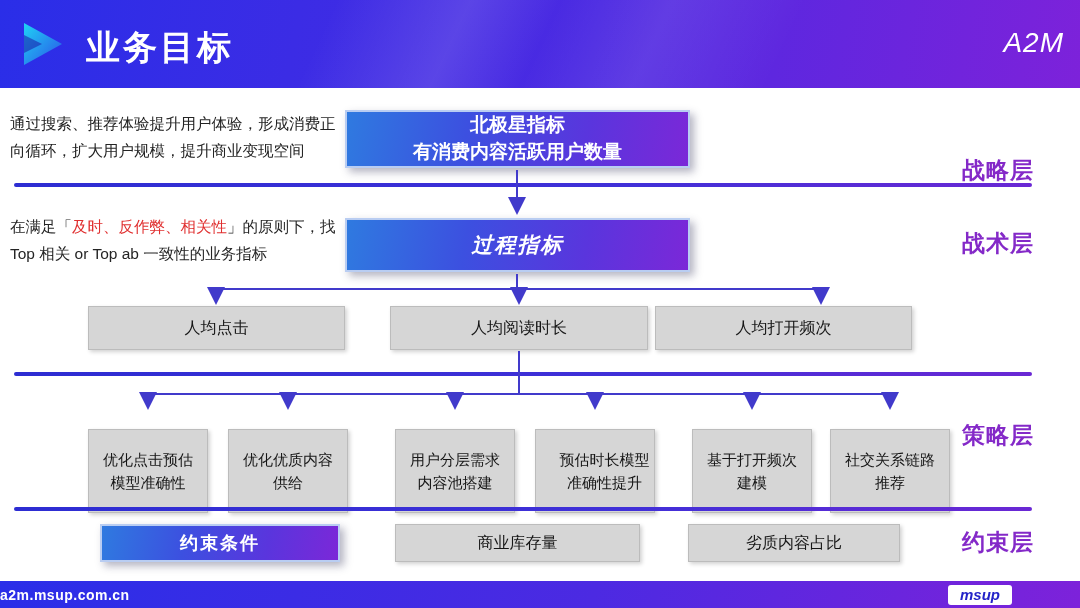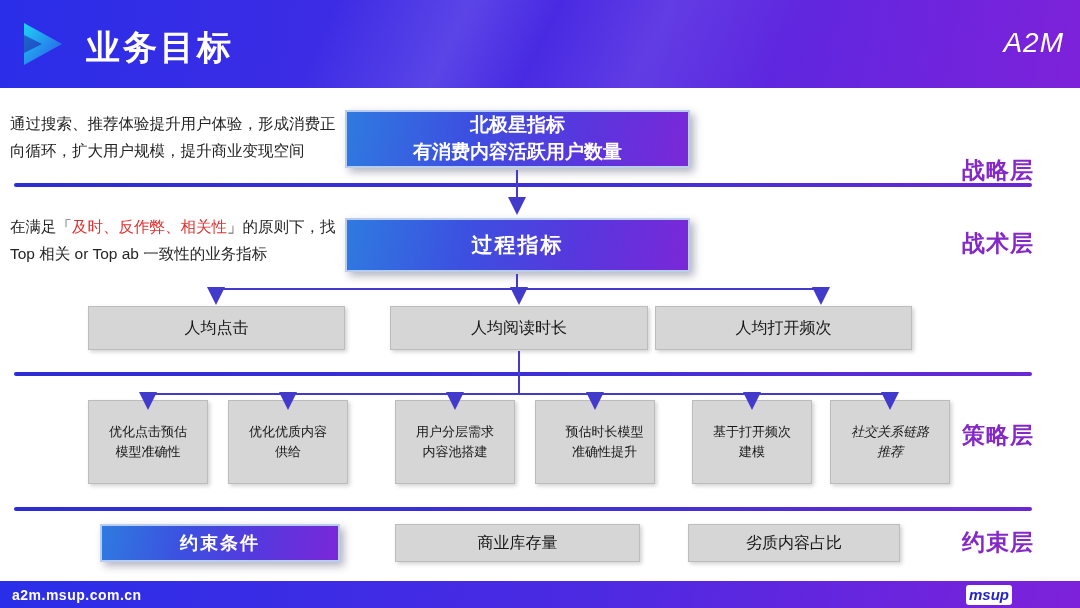--- a/index.html
+++ b/index.html
@@ -35,36 +35,36 @@
   .red-text { color:#e03030; }
   
   .grad-box {
     position:absolute; display:flex; align-items:center; justify-content:center;
     text-align:center; color:#ffffff; font-weight:bold; white-space:pre-line;
     background:linear-gradient(100deg,#2f7ae0 0%,#3c50e0 35%,#5a35dd 70%,#7b28d8 100%);
     border:2px solid #b9cdf2; box-shadow:4px 4px 8px rgba(40,40,80,.35);
     box-sizing:border-box;
   }
   .north-star { left:345px; top:110px; width:345px; height:58px; font-size:19px; line-height:1.4; }
-  .process    { left:345px; top:218px; width:345px; height:54px; font-size:21px; letter-spacing:2px; }
+  .process    { left:345px; top:218px; width:345px; height:54px; font-size:21px; letter-spacing:2px;font-style:italic; }
   .constraint-hl { left:100px; top:524px; width:240px; height:38px; font-size:18px; letter-spacing:2px; }
   
   .gray-box {
     position:absolute; background:#d6d6d6; border:1px solid #bcbcbc;
     box-shadow:2px 2px 4px rgba(0,0,0,.18);
     display:flex; align-items:center; justify-content:center; text-align:center;
     color:#161616; white-space:pre-line; box-sizing:border-box;
   }
   .metric { top:306px; height:44px; font-size:16px; }
   .m1 { left:88px;  width:257px; }
   .m2 { left:390px; width:258px; }
   .m3 { left:655px; width:257px; }
-  .policy { top:400px; height:84px; width:120px; font-size:13px; line-height:1.55; }
+  .policy { top:429px; height:84px; width:120px; font-size:15px; line-height:1.55; }
   .p1 { left:88px; }  .p2 { left:228px; } .p3 { left:395px; }
-  .p4 { left:535px;padding-left:19px; } .p5 { left:692px; } .p6 { left:830px;font-style:italic; }
+  .p4 { left:535px;padding-left:19px; } .p5 { left:692px; } .p6 { left:830px; }
   .cons { top:524px; height:38px; font-size:16px; }
   .c1 { left:395px; width:245px; }
   .c2 { left:688px; width:212px; }
   
   .layer-label {
     position:absolute; left:962px; width:105px;
     font-size:23px; font-weight:bold; color:#8429c8; letter-spacing:1px;
   }
   .ll-1 { top:117px;margin-top:38px; } .ll-2 { top:228px; } .ll-3 { top:420px; } .ll-4 { top:527px; }
   
@@ -74,24 +74,24 @@
   }
   .dv-1 { top:183px; } .dv-2 { top:372px; } .dv-3 { top:507px; }
   
   .connectors { position:absolute; left:0; top:0; width:1080px; height:608px; pointer-events:none; z-index:1; }
   
   .footer {
     position:absolute; left:0; bottom:0; width:1080px; height:27px;
     background:linear-gradient(100deg,#2a2ee8 0%,#4c2ae2 55%,#7d22da 100%);
     display:flex; align-items:center;
   }
-  .footer-url { margin-left:12px; color:#ffffff; font-weight:bold; font-size:14px; letter-spacing:.5px; }
+  .footer-url { color:#ffffff; font-weight:bold; font-size:14px; letter-spacing:.5px; }
   .msup-logo {
     position:absolute; right:68px; top:4px; background:#ffffff; border-radius:3px;
-    padding:1px 3px 2px; color:#2323c8; font-weight:bold; font-style:italic; font-size:15px;
+    padding:1px 12px 2px; color:#2323c8; font-weight:bold; font-style:italic; font-size:15px;
   }
 </style>
 </head>
 <body>
 
 <div class="slide">
 
   <div class="header">
     <svg class="logo" viewBox="0 0 50 50">
       <defs>

